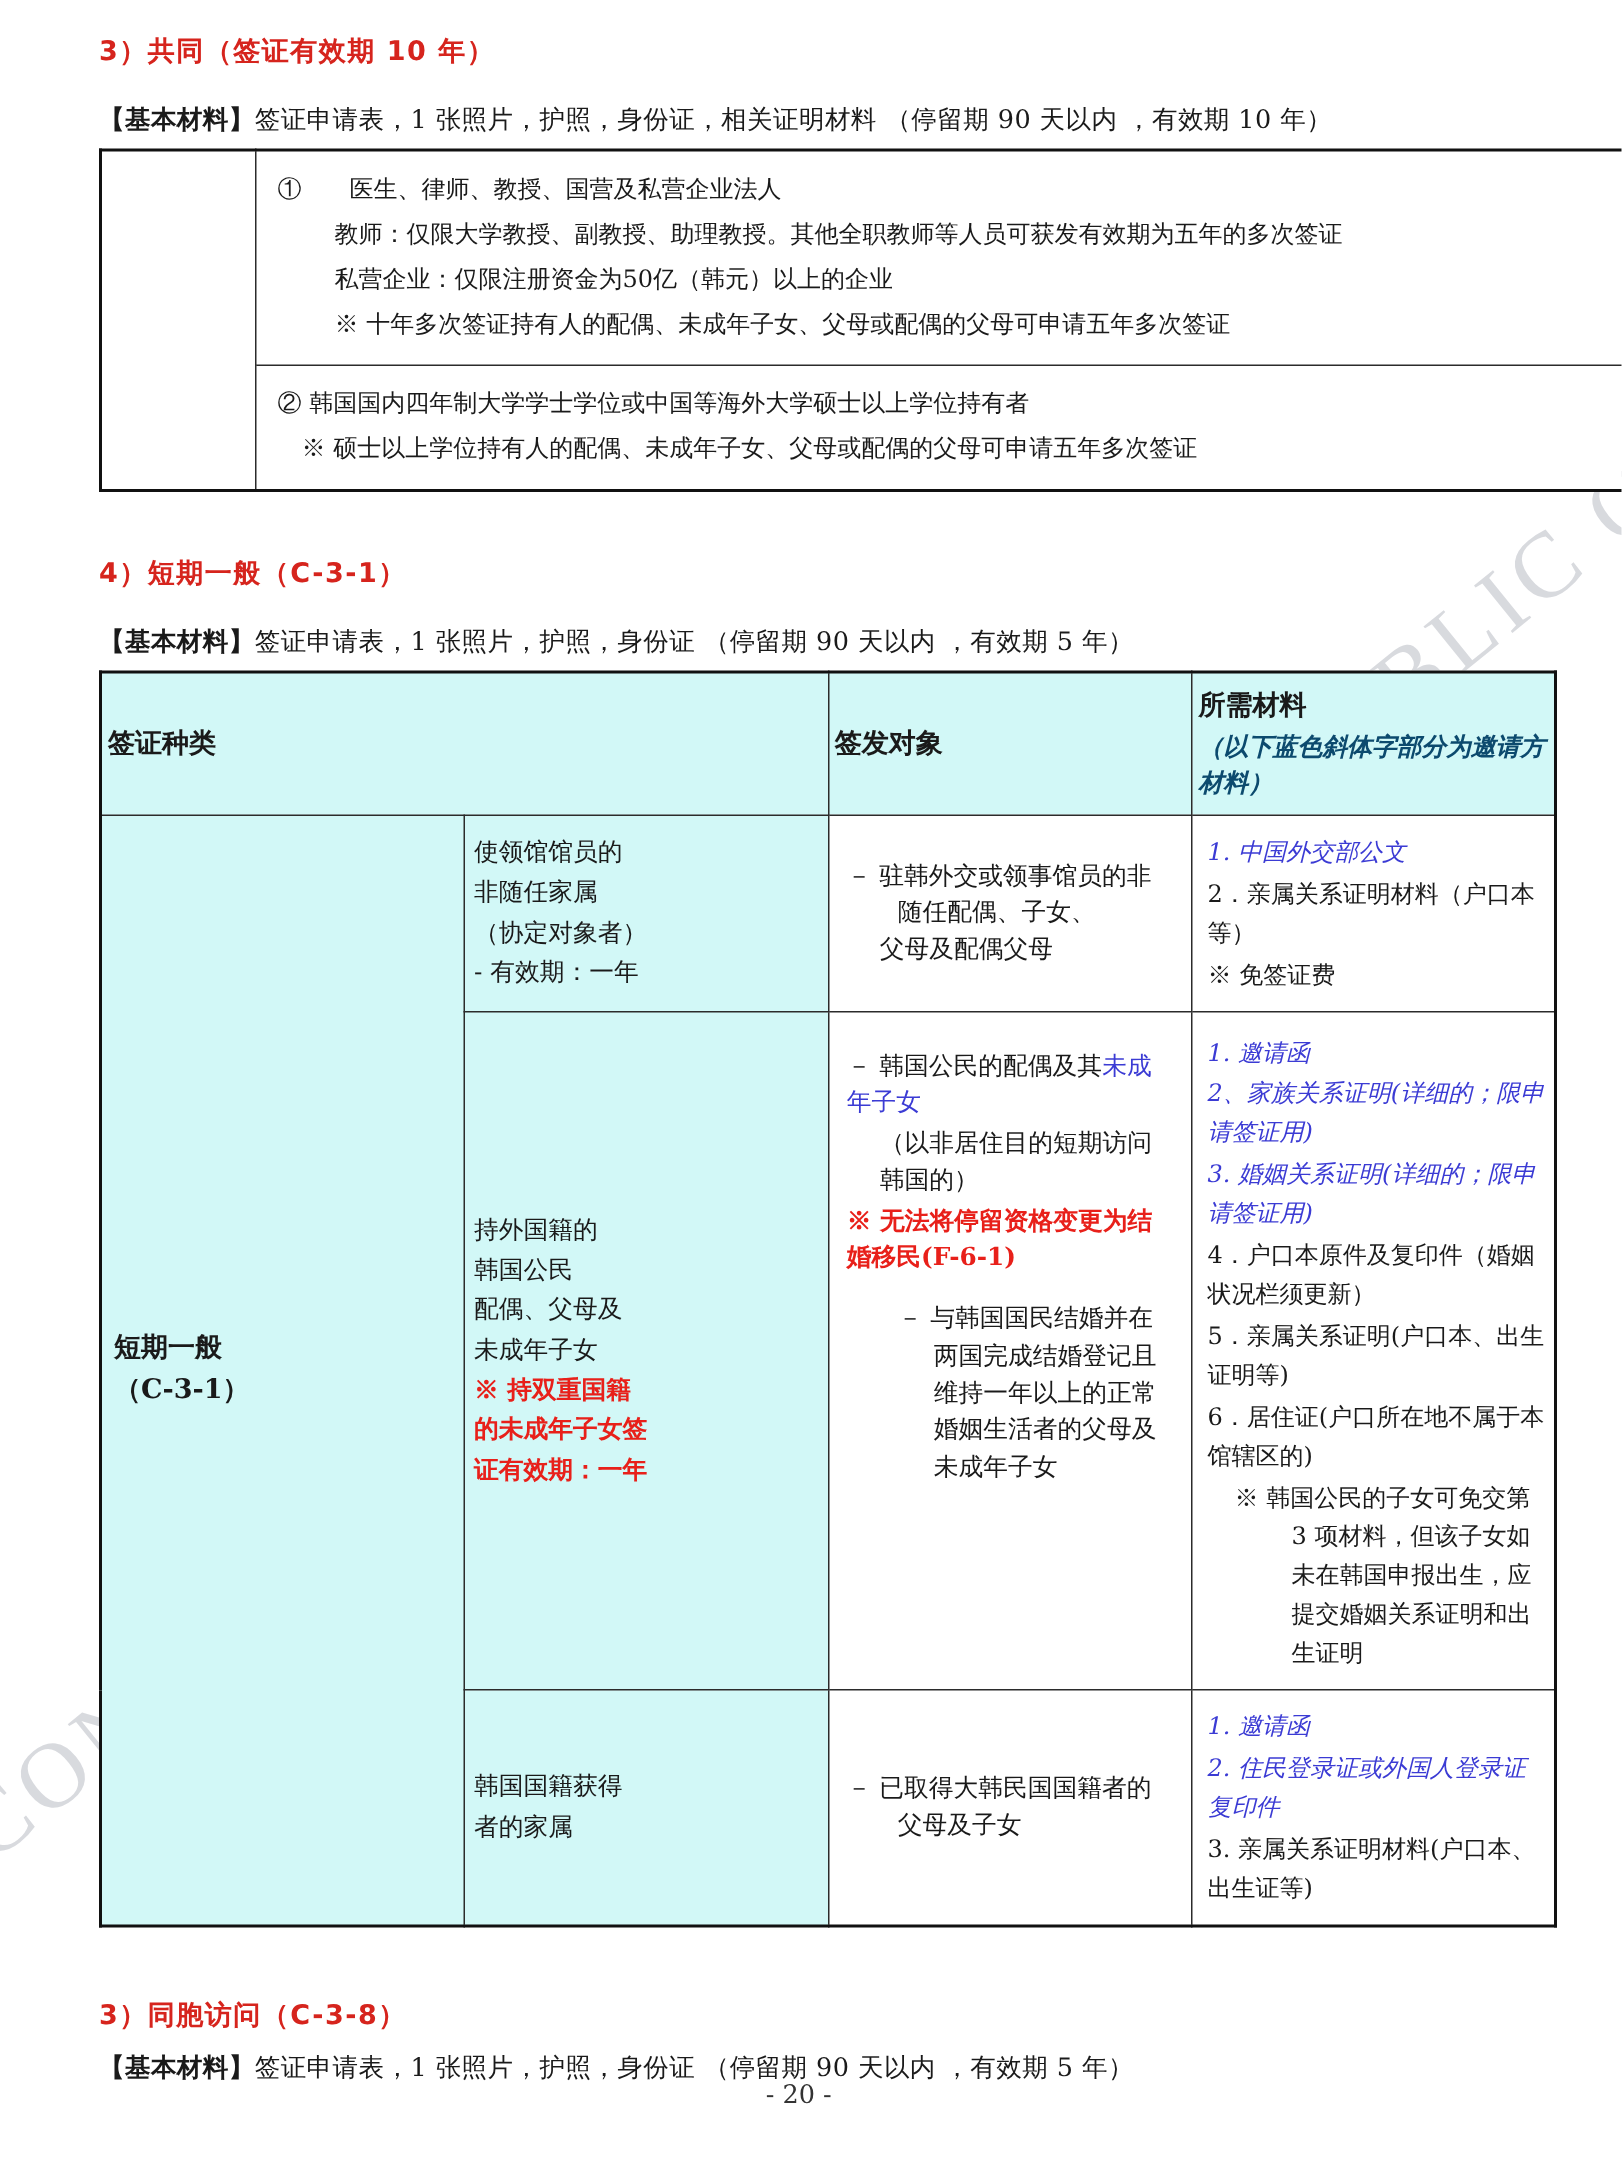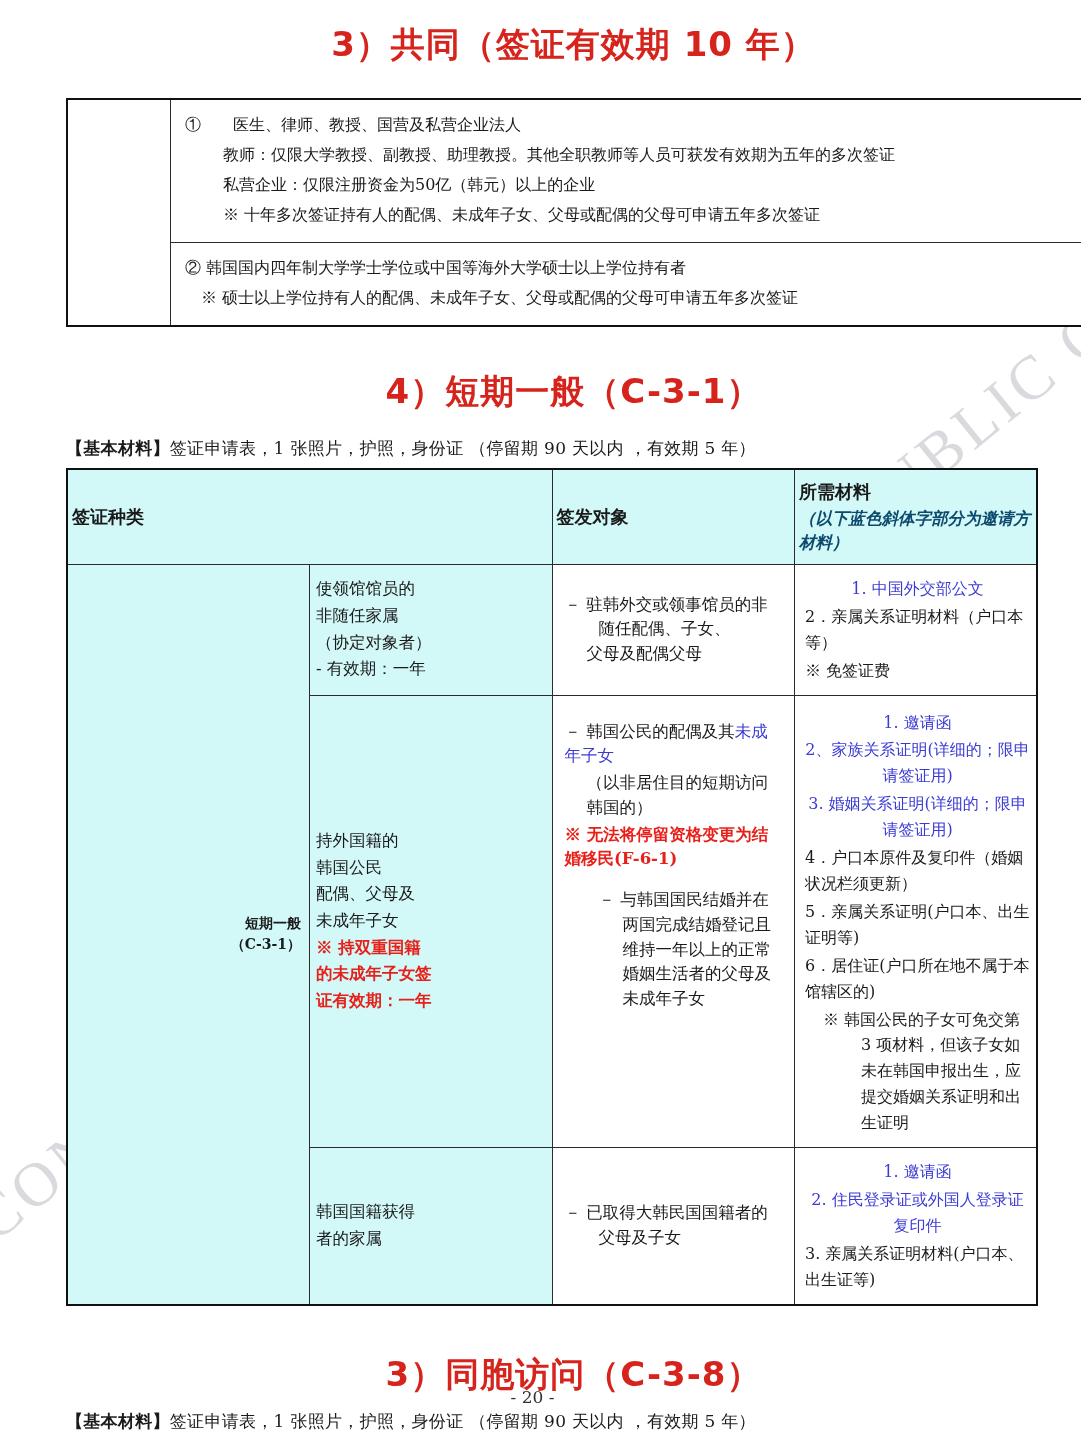--- a/index.html
+++ b/index.html
@@ -28,25 +28,24 @@
     z-index:0;
     font-weight:400;
   }
   .content{position:relative;z-index:2;}
 
   
   .sec-head{
     font-family:"DejaVu Sans","Liberation Sans",sans-serif;
     color:#d6241d;
     font-weight:bold;
-    font-size:34px;
+    font-size:18px;
     letter-spacing:1px;
     margin:0;
     padding:0 0 0 66px;
-    text-align:center;
   }
 
   .basic-line{
     font-size:17px;
     padding:0 0 0 66px;
     margin:0;
     letter-spacing:.3px;
     white-space:nowrap;
   }
   .basic-line b{font-weight:bold;}
@@ -90,40 +89,40 @@
   #t2 th .sub{
     display:block;
     color:#0c4a6e;
     font-style:italic;
     font-weight:bold;
     font-size:16.5px;
     margin-top:2px;
   }
   #t2 .cat{
     background:#d2f8f7;
-    text-align:right;
-    font-weight:bold;
-    font-size:14px;
+    text-align:left;
+    font-weight:bold;
+    font-size:18px;
     width:96px;
     line-height:1.55;
   }
   #t2 .sub-cat{
     background:#d2f8f7;
     text-align:left;
     width:140px;
     font-size:16.5px;
     line-height:1.62;
     padding:8px 6px;
   }
   #t2 .target{width:405px;padding:10px 12px;}
   #t2 .mats{width:330px;padding:9px 6px 9px 10px;font-size:16px;line-height:1.62;}
 
   .red-b{color:#e8201a;font-weight:bold;}
   .blue{color:#3b3bd4;}
-  .blue-i{color:#3b3bd4;text-align:center;}
+  .blue-i{color:#3b3bd4;font-style:italic;}
   .bullet-row{display:block;margin:2px 0;}
   .hang2{display:block;padding-left:34px;text-indent:-34px;}
   .hang3{display:block;padding-left:58px;text-indent:-24px;}
   .gap{display:block;height:14px;}
 
   .footer{
     position:absolute;left:0;right:16px;bottom:34px;
     text-align:center;font-size:17px;color:#333;
   }
   .sp8{height:8px;}
@@ -140,20 +139,21 @@
   <div class="watermark">CONSULATE GENERAL OF THE REPUBLIC OF KOREA</div>
 
   <div class="content">
 
     <div class="sp22"></div>
 
     <h2 class="sec-head">3）共同（签证有效期 10 年）</h2>
 
     <div class="sp22"></div>
 
+    <p class="basic-line"><b>【基本材料】</b><span>签证申请表，1 张照片，护照，身份证，相关证明材料 （停留期 90 天以内 ，有效期 10 年）</span></p>
 
     <div class="sp8"></div>
 
     <div class="tbl-wrap">
       <table id="t1" class="outer">
         <tbody>
             <tr>
           <td class="blank" rowspan="2"></td>
           <td class="body">
             <span class="ln">①　　医生、律师、教授、国营及私营企业法人</span>

